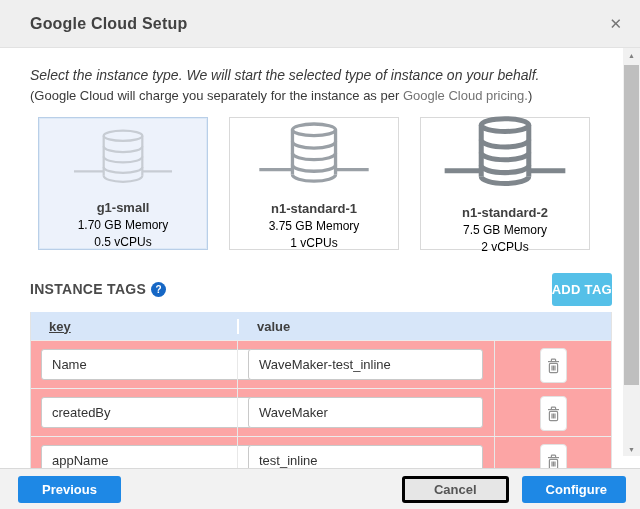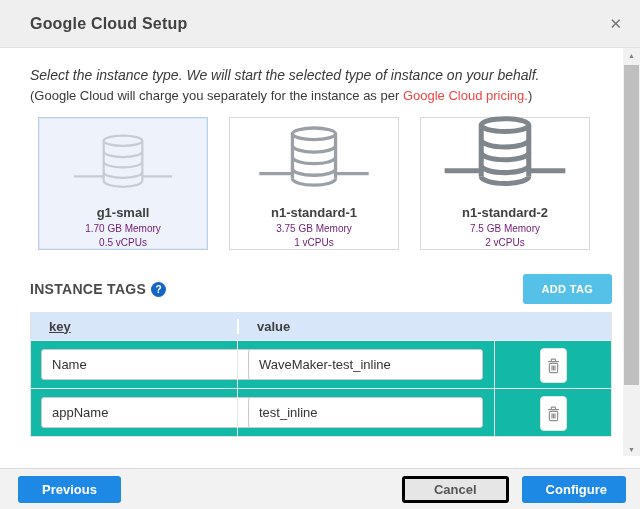--- a/index.html
+++ b/index.html
@@ -13,52 +13,52 @@
          display:flex; align-items:center; padding:0 18px 0 30px; }
   .hdr-title { font-size:16px; font-weight:600; color:#424242; letter-spacing:.2px; }
   .hdr-close { margin-left:auto; font-size:15px; color:#757575; cursor:pointer; line-height:1; }
 
   
   .bdy { position:absolute; top:48px; left:0; right:0; height:420px; overflow:hidden;
          background:#fff; padding:0 28px 0 30px; }
 
   .intro1 { margin-top:19px; font-size:14px; color:#3a3a3a;font-style:italic; }
   .intro2 { margin-top:5px; font-size:13px; color:#3a3a3a; }
-  .intro2 .lnk { color:#ef4444; text-decoration:none; cursor:pointer; }
+  .intro2 .lnk { color:#737373; text-decoration:none; cursor:pointer; }
 
   
   .cards { display:flex; gap:21px; margin:14px 0 0 8px; }
   .card { width:170px; height:133px; background:#fff; border:1px solid #d9d9d9;
           display:flex; flex-direction:column; align-items:center; cursor:pointer; }
   .card.sel { background:#edf2fb; border:1px solid #b9cfe8; box-shadow:inset 0 0 0 1px #dde9f7; }
   .icon-wrap { height:84px; display:flex; align-items:flex-end; justify-content:center; }
   .card .nm { font-size:13px; font-weight:bold; color:#3f3f3f; margin-top:3px; }
-  .card .sub { font-size:10px; color:#701a75; margin-top:3px; }
+  .card .sub { font-size:12px; color:#000000; margin-top:3px; }
   .db1 { stroke:#c7ccd3; } .db1 * { stroke-width:3; }
   .db2 { stroke:#9aa0a6; } .db2 * { stroke-width:4; }
   .db3 { stroke:#7f868c; } .db3 * { stroke-width:5.5; }
   .dbsvg { fill:none; stroke-linecap:butt; }
 
   
   .tagsbar { display:flex; align-items:center; margin-top:23px; height:32px; }
   .tags-label { font-size:14px; font-weight:bold; color:#4a4a4a; letter-spacing:.3px; }
   .help { width:15px; height:15px; border-radius:50%; background:#1667c5; color:#fff;
           font-size:10px; font-weight:bold; display:inline-flex; align-items:center;
           justify-content:center; margin-left:5px; cursor:pointer; }
   .addtag { margin-left:auto; background:#55c0e8; color:#fff; border:none; border-radius:3px;
-            font-size:11px; font-weight:bold; padding:9px 19px; letter-spacing:.3px;
+            font-size:13px; font-weight:bold; padding:9px 0; letter-spacing:.3px;
             cursor:pointer; font-family:inherit; }
 
   
   .tbl { margin-top:7px; border:1px solid #e3e3e3; border-top:none; }
   .thead { display:flex; background:#d7e6f9; height:28px; align-items:center; }
   .th { font-size:13px; font-weight:bold; color:#3f3f3f; padding-left:18px; }
   .c-key { width:206px;text-decoration:underline; } .c-val { width:257px; } .c-act { flex:1; }
   .thead .c-val, .thead .c-act { border-left:2px solid #fff; }
-  .tr { display:flex; background:#14b8a6; height:48px; border-top:1px solid #ececec; }
+  .tr { display:flex; background:#fca5a5; height:48px; border-top:1px solid #ececec; }
   .tr:first-of-type { border-top:none; }
   .td { padding:8px 0 0 10px; }
   .td.c-val, .td.c-act { border-left:1px solid #e8e8e8; }
   .td input { width:235px; height:31px; border:1px solid #c9c9c9; border-radius:3px;
               font-size:13px; color:#333; padding:0 10px; font-family:inherit; background:#fff; }
   .td.c-act { display:flex; justify-content:center; padding:7px 0 0 0; }
   .trash { width:27px; height:35px; background:#fff; border:1px solid #e2e2e2; border-radius:4px;
            display:flex; align-items:center; justify-content:center; cursor:pointer; }
 
   
@@ -161,20 +161,34 @@
             <svg width="13" height="16" viewBox="0 0 13 16" fill="none" stroke="#8f8f8f" stroke-width="1.2">
               <path d="M1 3.6 H12"></path>
                 <path d="M4.4 3.4 V1.8 a.6.6 0 0 1 .6-.6 h3 a.6.6 0 0 1 .6.6 V3.4"></path>
               <rect x="2.4" y="5.4" width="8.2" height="9.2" rx="1.2"></rect>
               <path d="M5 7.6 V12.4 M6.5 7.6 V12.4 M8 7.6 V12.4"></path>
             </svg>
           </button>
         </div>
       </div>
 
+      <div class="tr">
+        <div class="td c-key"><input value="createdBy" style=""></div>
+        <div class="td c-val"><input value="WaveMaker" style=""></div>
+        <div class="td c-act">
+          <button class="trash">
+            <svg width="13" height="16" viewBox="0 0 13 16" fill="none" stroke="#8f8f8f" stroke-width="1.2">
+              <path d="M1 3.6 H12"></path>
+                <path d="M4.4 3.4 V1.8 a.6.6 0 0 1 .6-.6 h3 a.6.6 0 0 1 .6.6 V3.4"></path>
+              <rect x="2.4" y="5.4" width="8.2" height="9.2" rx="1.2"></rect>
+              <path d="M5 7.6 V12.4 M6.5 7.6 V12.4 M8 7.6 V12.4"></path>
+            </svg>
+          </button>
+        </div>
+      </div>
 
       <div class="tr">
         <div class="td c-key"><input value="appName" style=""></div>
         <div class="td c-val"><input value="test_inline" style=""></div>
         <div class="td c-act">
           <button class="trash">
             <svg width="13" height="16" viewBox="0 0 13 16" fill="none" stroke="#8f8f8f" stroke-width="1.2">
               <path d="M1 3.6 H12"></path>
                 <path d="M4.4 3.4 V1.8 a.6.6 0 0 1 .6-.6 h3 a.6.6 0 0 1 .6.6 V3.4"></path>
               <rect x="2.4" y="5.4" width="8.2" height="9.2" rx="1.2"></rect>

